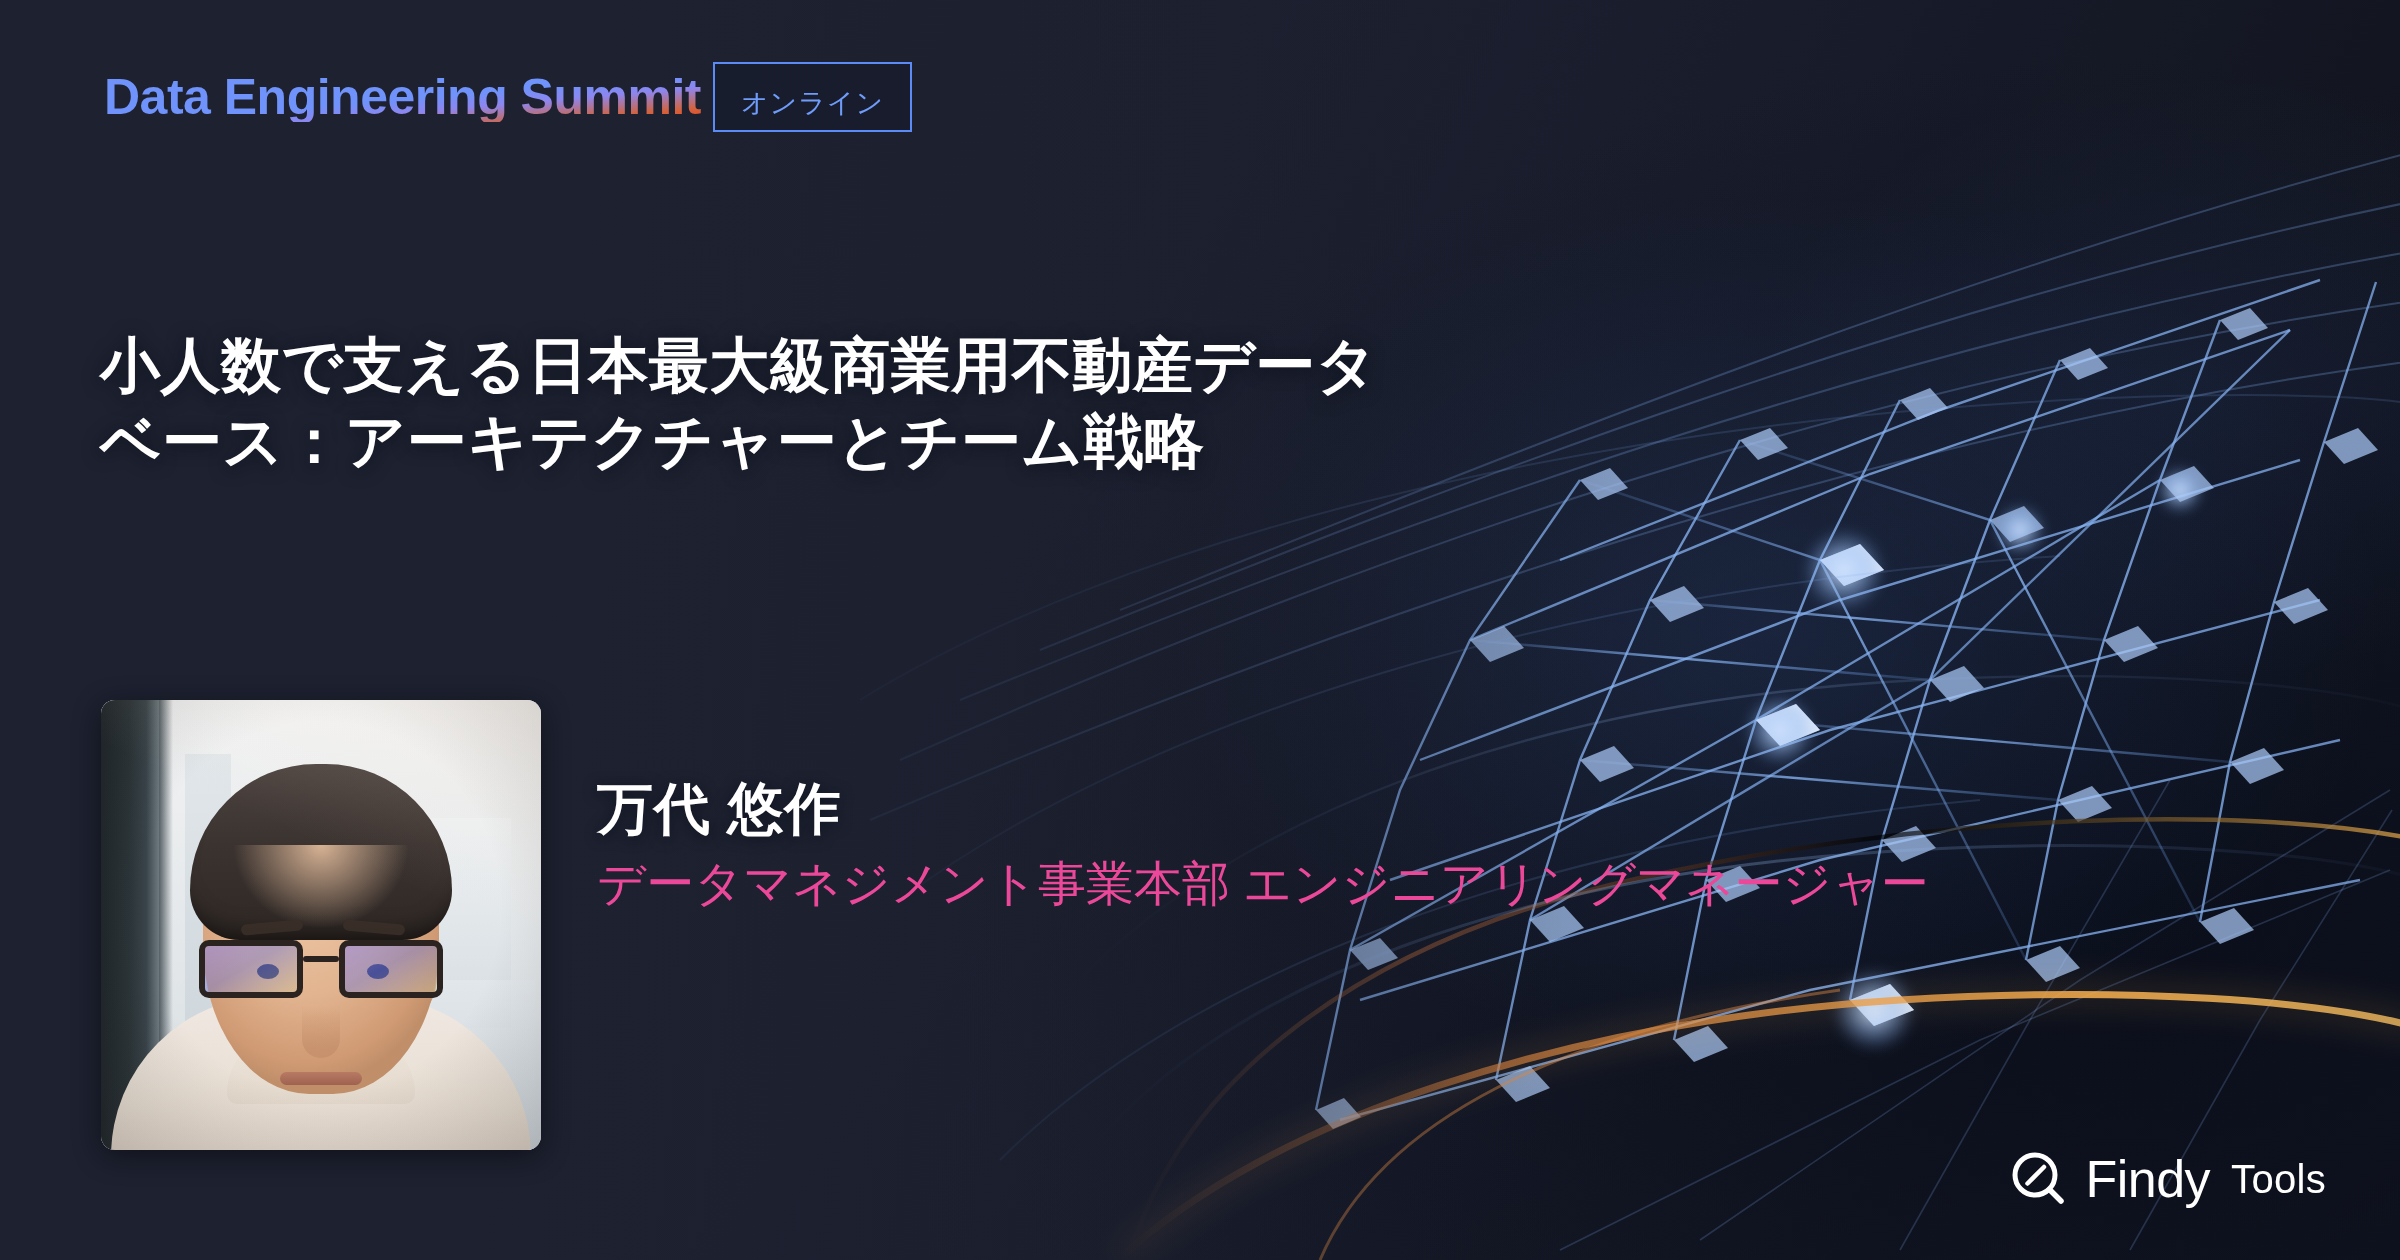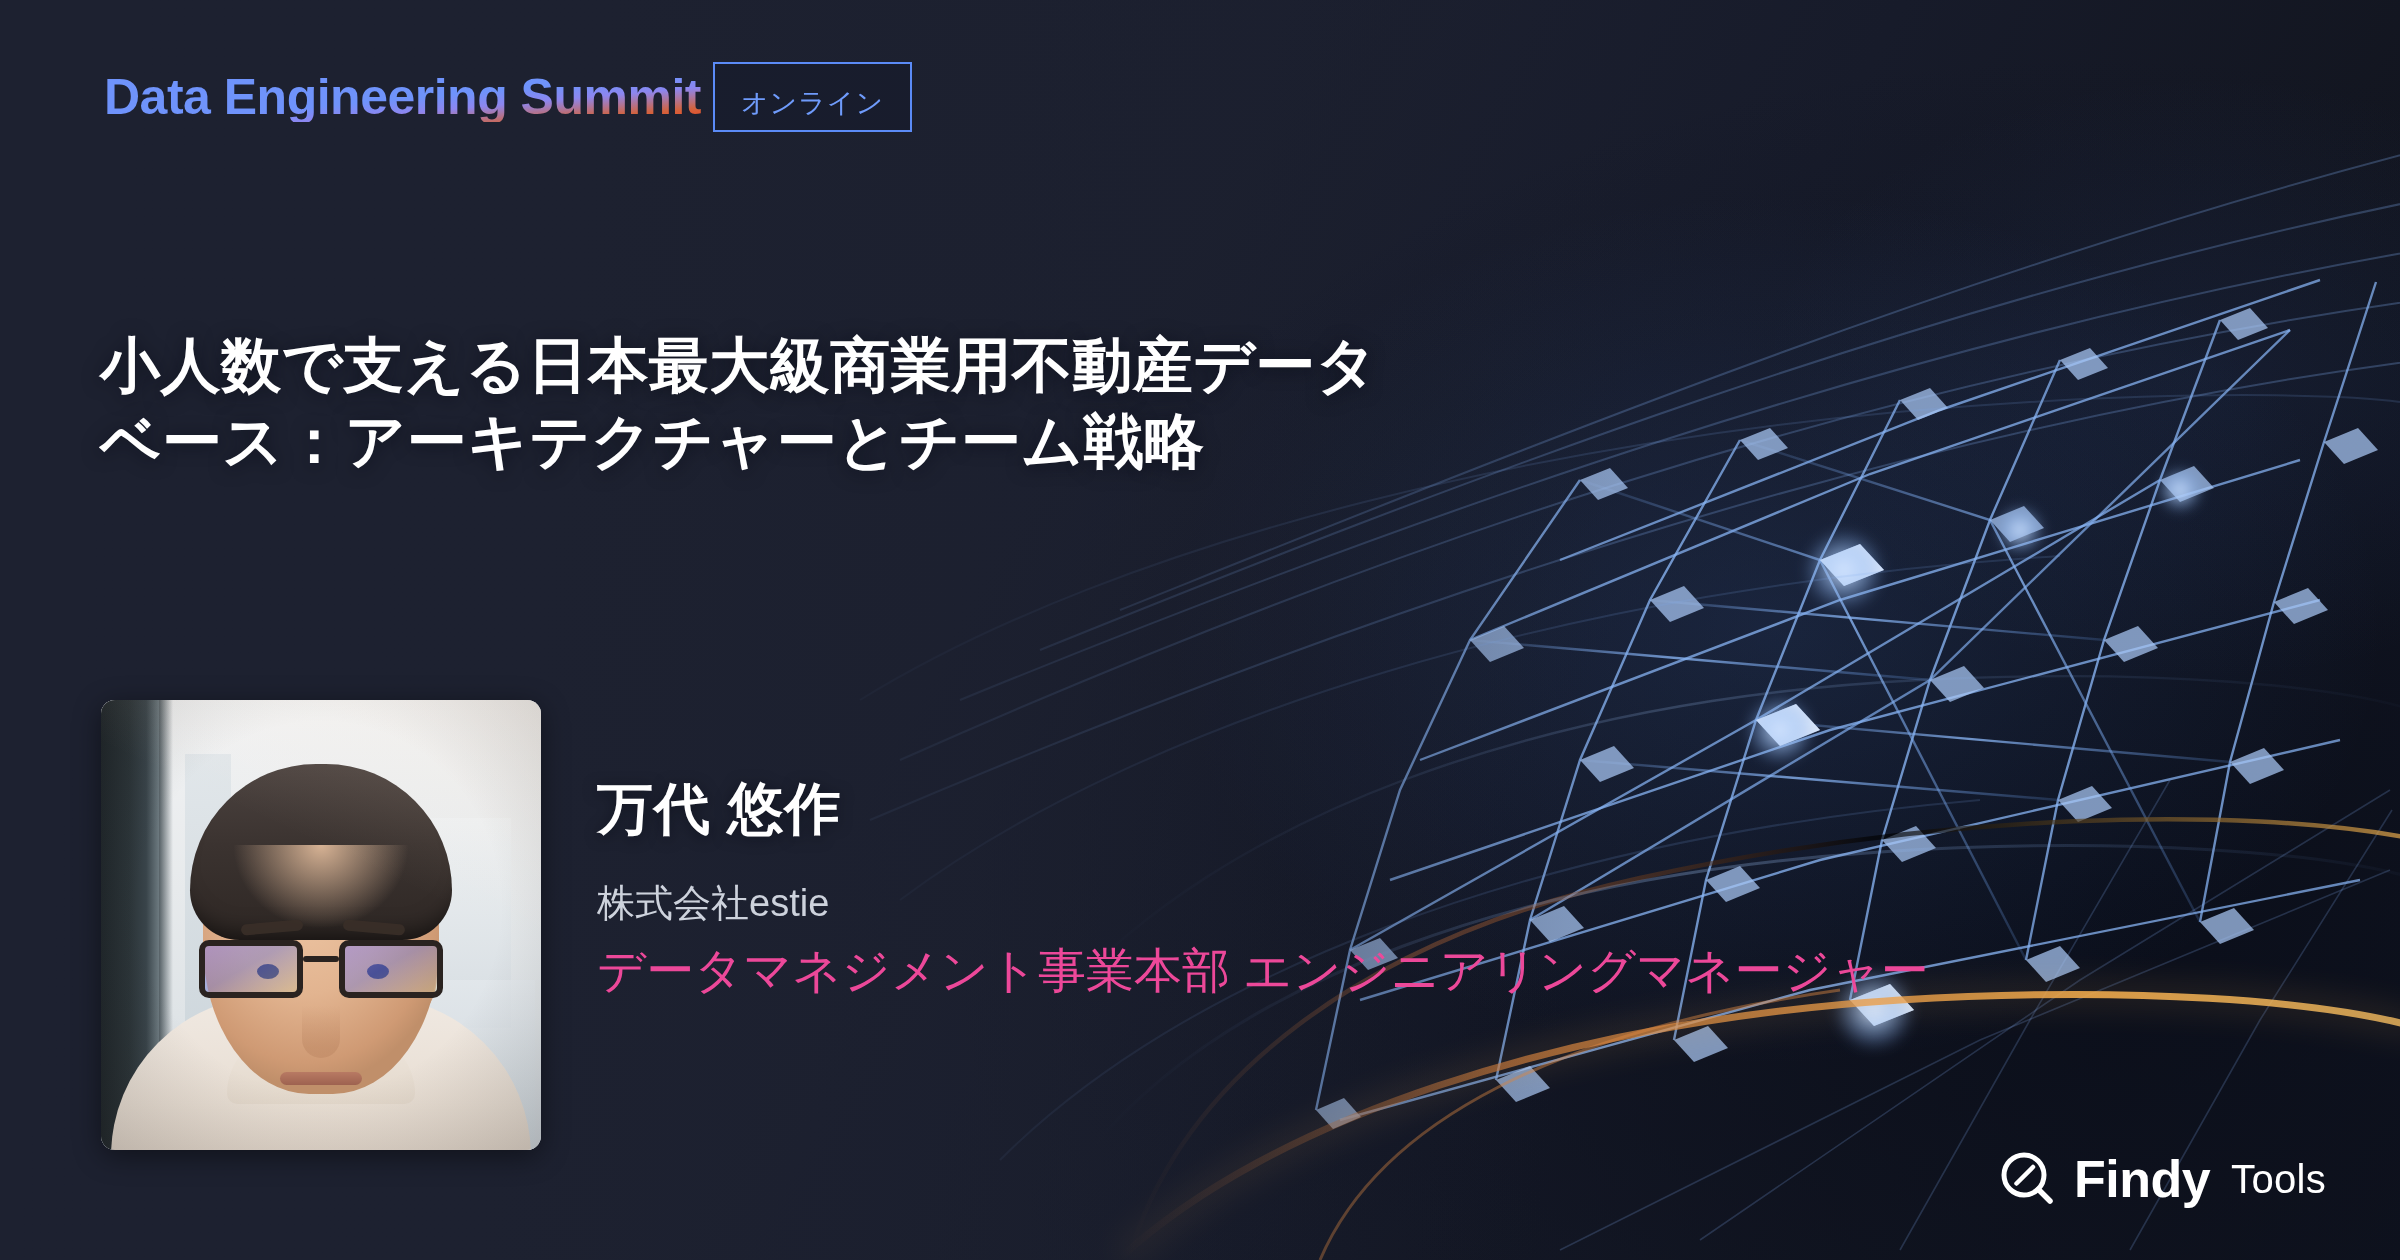--- a/index.html
+++ b/index.html
@@ -282,21 +282,21 @@
     right: 74px;
     bottom: 52px;
     display: flex;
     align-items: center;
     gap: 17px;
     color: #ffffff;
   }
   .findy-mark { flex: none; display: block; }
   .findy-word {
     font-size: 52px;
-    font-weight: 700;
+    font-weight: 400;
     letter-spacing: -0.5px;
     line-height: 1;
   }
   .findy-sub {
     font-size: 40px;
     font-weight: 400;
     letter-spacing: 0.3px;
     line-height: 1;
     margin-left: 4px;
   }
@@ -494,21 +494,20 @@
         <div class="ph-bridge"></div>
         <div class="ph-lens r"></div>
       </div>
       <div class="ph-nose"></div>
       <div class="ph-mouth"></div>
       <div class="ph-photo-tone"></div>
     </div>
 
     <div class="speaker-meta">
       <div class="speaker-name">万代 悠作</div>
-      <div class="speaker-company">株式会社estie</div>
       <div class="speaker-role">データマネジメント事業本部 エンジニアリングマネージャー</div>
     </div>
   </div>
 
   <div class="findy-logo">
     <svg class="findy-mark" width="58" height="58" viewBox="0 0 58 58">
       <circle cx="25" cy="25" r="20" fill="none" stroke="#ffffff" stroke-width="5"></circle>
       <path d="M 16 34 L 52 -2" stroke="#ffffff" stroke-width="0" fill="none"></path>
       <path d="M 17.5 33.5 L 34 17" stroke="#ffffff" stroke-width="4.5" stroke-linecap="round"></path>
       <path d="M 39.5 39.5 L 51 51" stroke="#ffffff" stroke-width="5.5" stroke-linecap="round"></path>

